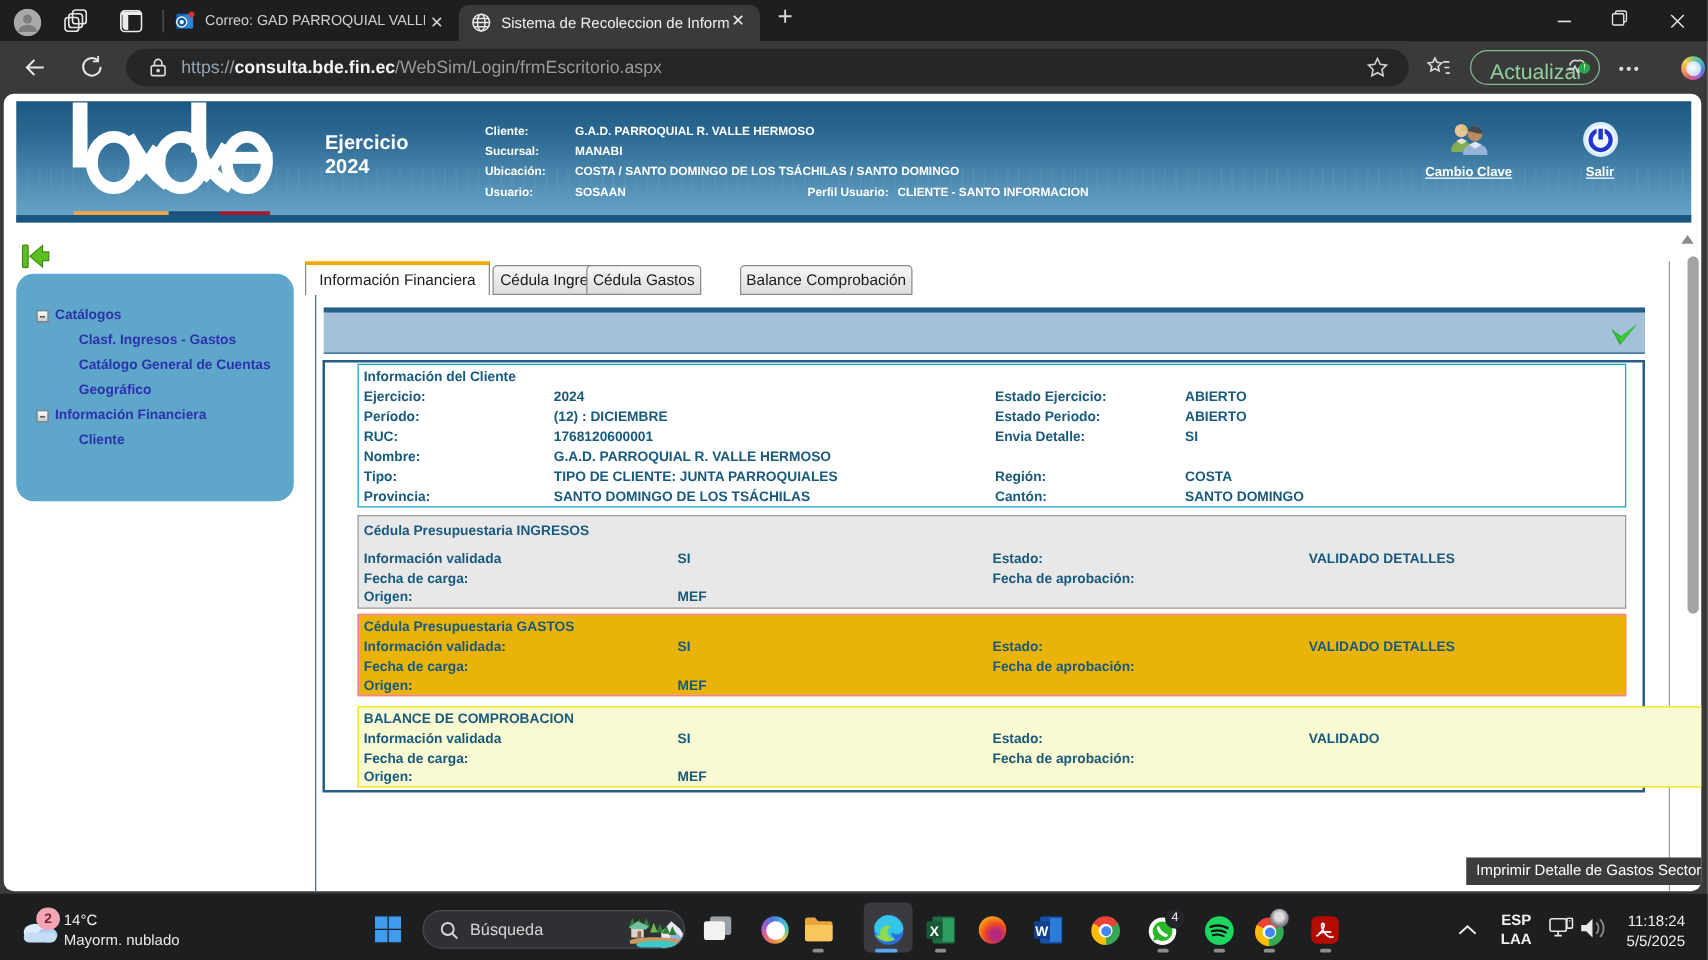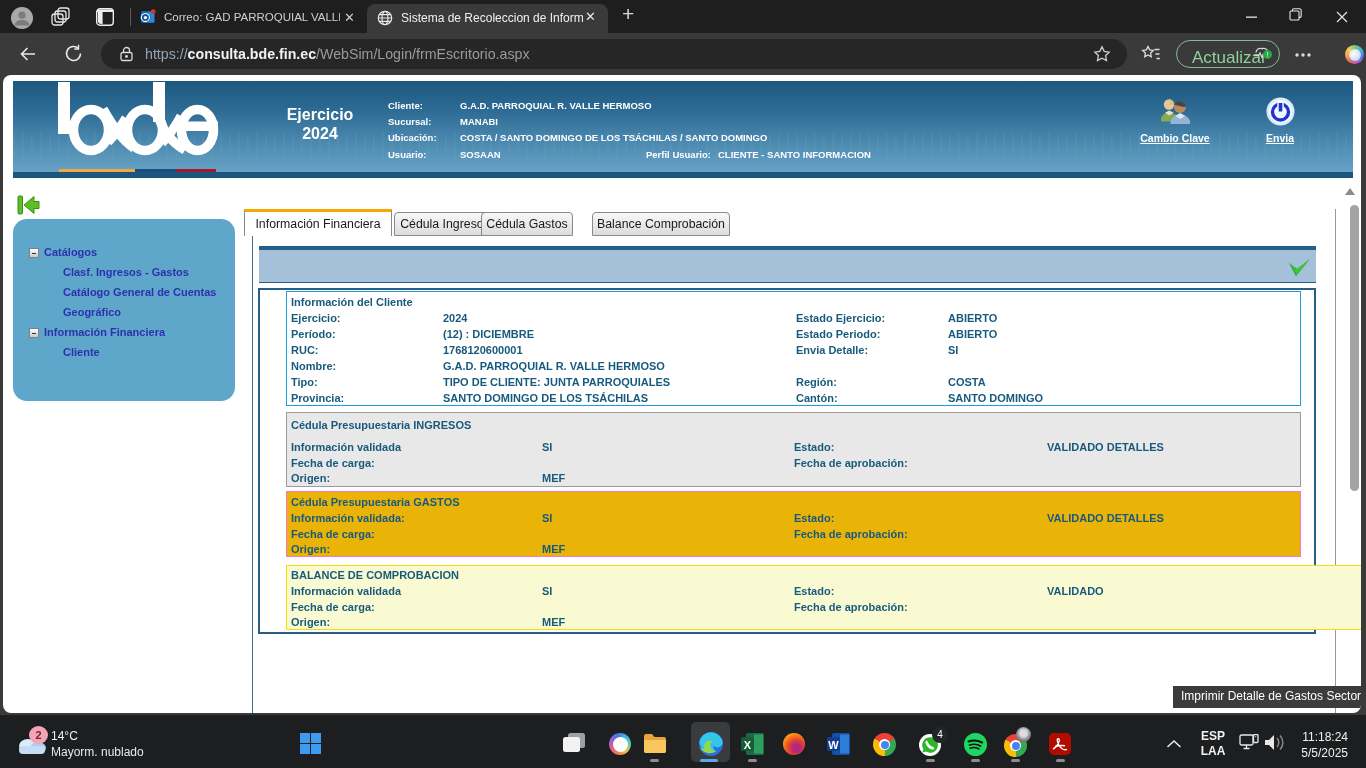--- a/index.html
+++ b/index.html
@@ -124,21 +124,21 @@
       <ellipse cx="87" cy="49" rx="17.5" ry="20.5" stroke-width="9.5"></ellipse>
       <path d="M101 1v40" stroke-width="12"></path>
       <path d="M100 34 C104 48 113 61 127 69" stroke-width="9.5"></path>
       <path d="M104 62 C111 55 118 44 123 35" stroke-width="9"></path>
       <ellipse cx="139.5" cy="49" rx="16" ry="20.5" stroke-width="9.5"></ellipse>
       <rect x="125" y="40.5" width="35" height="9.5" fill="#fff" stroke="none"></rect>
     </svg>
     <div class="a" style="left:46px;top:88px;width:76px;height:3px;background:#f6a640"></div>
     <div class="a" style="left:122px;top:88px;width:41px;height:3px;background:#1c4f7c"></div>
     <div class="a" style="left:163px;top:88px;width:40px;height:3px;background:#a5182e"></div>
-    <div class="a" style="left:247px;top:25px;width:120px;text-align:center;color:#fff;font-size:16px;font-weight:bold;line-height:18.5px">Ejercicio<br>2024</div>
+    <div class="a" style="left:247px;top:25px;width:120px;text-align:left;color:#fff;font-size:16px;font-weight:bold;line-height:18.5px">Ejercicio<br>2024</div>
     <div class="a" style="left:375px;top:17px;color:#fff;font-size:9.5px;font-weight:bold;line-height:16.2px;white-space:pre">Cliente:
 Sucursal:
 Ubicación:
 Usuario:</div>
     <div class="a" style="left:447px;top:17px;color:#fff;font-size:9.5px;font-weight:bold;line-height:16.2px;white-space:pre">G.A.D. PARROQUIAL R. VALLE HERMOSO
 MANABI
 COSTA / SANTO DOMINGO DE LOS TSÁCHILAS / SANTO DOMINGO
 SOSAAN</div>
     <div class="a" style="left:633px;top:68px;color:#fff;font-size:9.5px;font-weight:bold">Perfil Usuario:</div>
     <div class="a" style="left:705px;top:68px;color:#fff;font-size:9.5px;font-weight:bold">CLIENTE - SANTO INFORMACION</div>
@@ -155,21 +155,21 @@
     </svg>
     <div class="a" style="left:1107px;top:51px;width:110px;text-align:center;color:#fff;font-size:10.5px;font-weight:bold;text-decoration:underline">Cambio Clave</div>
 
     <svg class="a" style="left:1253px;top:16px" width="29" height="29" viewBox="0 0 29 29">
       <circle cx="14.5" cy="14.5" r="14" fill="#d8ebfa"></circle>
       <circle cx="14.5" cy="14.5" r="11.5" fill="#f2f9ff"></circle>
       <circle cx="14.5" cy="15" r="8" fill="none" stroke="#2135cf" stroke-width="3.4"></circle>
       <path d="M14.5 3.5v11" stroke="#f2f9ff" stroke-width="6.5"></path>
       <path d="M14.5 6v8.5" stroke="#2135cf" stroke-width="3.6"></path>
     </svg>
-    <div class="a" style="left:1237px;top:51px;width:60px;text-align:center;color:#fff;font-size:10.5px;font-weight:bold;text-decoration:underline">Envia</div>
+    <div class="a" style="left:1237px;top:51px;width:60px;text-align:center;color:#fff;font-size:10.5px;font-weight:bold;text-decoration:underline">Salir</div>
   </div>
 
   <svg class="a" style="left:14px;top:120px" width="23" height="20" viewBox="0 0 23 20">
     <rect x="1" y="1" width="4.5" height="18" rx="1" fill="#5bbf21" stroke="#3e8c14" stroke-width="1"></rect>
     <path d="M7 10L17 1.5v5h5v7h-5v5z" fill="#5bbf21" stroke="#3e8c14" stroke-width="1"></path>
   </svg>
 
   <div class="a" style="left:10px;top:144px;width:222px;height:182px;background:#5ea7cb;border-radius:14px">
     <div class="a" style="left:31px;top:27px;font-size:11px;font-weight:bold;color:#2e31ad">Catálogos</div>
     <div class="a" style="left:50px;top:47px;font-size:11px;font-weight:bold;color:#2e31ad">Clasf. Ingresos - Gastos</div>
@@ -183,21 +183,21 @@
     <div class="a" style="left:16px;top:109px;width:10px;height:10px;background:linear-gradient(180deg,#fff,#c8c8c8);border:1px solid #808080">
         <div class="a" style="left:2px;top:4px;width:4px;height:1px;background:#333"></div>
       </div>
   </div>
 
   <div class="a" style="left:249px;top:134px;width:1px;height:504px;background:#4a6b85"></div>
   <div class="a" style="left:1332px;top:134px;width:1px;height:504px;background:#9a9a9a"></div>
 
   <div class="a" style="left:241px;top:134px;width:148px;height:27px;background:#fff;border:1px solid #8a8a8a;border-top:3px solid #f7a800;border-bottom:none;font-size:12.3px;color:#1a1a1a;text-align:center;line-height:24px">Información Financiera</div>
   <div class="a" style="left:391px;top:137px;width:102px;height:24px;background:linear-gradient(180deg,#f8f8f8,#dcdcdc);border:1px solid #8a8a8a;border-radius:4px 4px 0 0;font-size:12.3px;color:#1a1a1a;text-align:center;line-height:22px">Cédula Ingresos</div>
-  <div class="a" style="left:478px;top:137px;width:92px;height:24px;background:linear-gradient(180deg,#f8f8f8,#dcdcdc);border:1px solid #8a8a8a;border-radius:4px 4px 0 0;font-size:12.3px;color:#1a1a1a;text-align:center;line-height:22px">Cédula Gastos</div>
+  <div class="a" style="left:466px;top:137px;width:92px;height:24px;background:linear-gradient(180deg,#f8f8f8,#dcdcdc);border:1px solid #8a8a8a;border-radius:4px 4px 0 0;font-size:12.3px;color:#1a1a1a;text-align:center;line-height:22px">Cédula Gastos</div>
   <div class="a" style="left:589px;top:137px;width:138px;height:24px;background:linear-gradient(180deg,#f8f8f8,#dcdcdc);border:1px solid #8a8a8a;border-radius:4px 4px 0 0;font-size:12.3px;color:#1a1a1a;text-align:center;line-height:22px">Balance Comprobación</div>
 
   <div class="a" style="left:256px;top:171px;width:1057px;height:37px;background:#a5c1da;border-top:4px solid #23608a;border-bottom:1px solid #23608a">
     <svg class="a" style="left:1028px;top:7px" width="24" height="20" viewBox="0 0 24 20">
       <path d="M2 6l7 13 14-17-13 10z" fill="#21a121"></path>
       <path d="M3 6.5l6.5 11L22 3 9 12.5z" fill="#35cc35"></path>
     </svg>
   </div>
 
   <div class="a" style="left:255px;top:213px;width:1058px;height:346px;border:2px solid #2a5d84"></div>
@@ -286,20 +286,38 @@
   <div class="a" style="left:51px;top:14px;color:#f0f0f0;font-size:12px">14°C</div>
   <div class="a" style="left:51px;top:30px;color:#e8e8e8;font-size:12px">Mayorm. nublado</div>
 
   <svg class="a" style="left:300px;top:18px" width="21" height="21" viewBox="0 0 21 21">
     <rect x="0" y="0" width="10" height="10" fill="#3f9bf0"></rect>
     <rect x="11" y="0" width="10" height="10" fill="#3f9bf0"></rect>
     <rect x="0" y="11" width="10" height="10" fill="#3f9bf0"></rect>
     <rect x="11" y="11" width="10" height="10" fill="#3f9bf0"></rect>
   </svg>
 
+  <div class="a" style="left:338px;top:13px;width:210px;height:31px;background:#2f3033;border:1px solid #4a4b4e;border-radius:16px;overflow:hidden">
+    <svg class="a" style="left:13px;top:8px" width="15" height="15" viewBox="0 0 15 15" fill="none" stroke="#d8d8d8" stroke-width="1.5">
+      <circle cx="6.2" cy="6.2" r="4.8"></circle>
+        <path d="M10 10l3.8 3.8"></path>
+    </svg>
+    <div class="a" style="left:37px;top:7px;color:#d8d8d8;font-size:13px">Búsqueda</div>
+    <svg class="a" style="left:162px;top:3px" width="48" height="27" viewBox="0 0 48 27">
+      <path d="M28 14l8-9 7 6 5 8v8H28z" fill="#e8e8f5"></path>
+      <path d="M36 10l7 7 5 4v6H34z" fill="#90b0dd"></path>
+      <path d="M2 10l3-8 3 8zM7 12l3.5-9 3.5 9zM13 10l3-8 3 8zM24 14l3-7 3 7zM29 15l3-7 3 7zM34 16l3-7 3 7z" fill="#2e7d32"></path>
+      <path d="M5 16l3-7 3 7zM19 14l3-8 3 8z" fill="#66bb4a"></path>
+      <path d="M3 20c8-3 30-3 42 0v3H3z" fill="#c89a62"></path>
+      <ellipse cx="25" cy="24" rx="17" ry="3.5" fill="#3ec9c9"></ellipse>
+      <path d="M4 9h10v9H4z" fill="#e3d3c4"></path>
+      <path d="M2 10l7-5 9 4-2 2.5-12-.5z" fill="#6fc2a0"></path>
+      <rect x="9" y="13" width="3" height="5" fill="#8a6a52"></rect>
+    </svg>
+  </div>
 
   <svg class="a" style="left:563px;top:18px" width="23" height="21" viewBox="0 0 23 21">
     <rect x="5" y="0" width="17" height="15" rx="2.5" fill="#9aa0a8"></rect>
     <rect x="0" y="4" width="17" height="15" rx="2.5" fill="#f2f2f2"></rect>
   </svg>
 
   <div class="a" style="left:609px;top:18px;width:22px;height:22px;border-radius:50%;background:conic-gradient(from 140deg,#f6c14f,#ef7f4e,#e35f96,#9a5fd0,#4f74dd,#45b1e8,#59c9a5,#f6c14f)">
     <div class="a" style="left:3.5px;top:3.5px;width:15px;height:15px;border-radius:50%;background:#fdfdfd"></div>
   </div>
 

